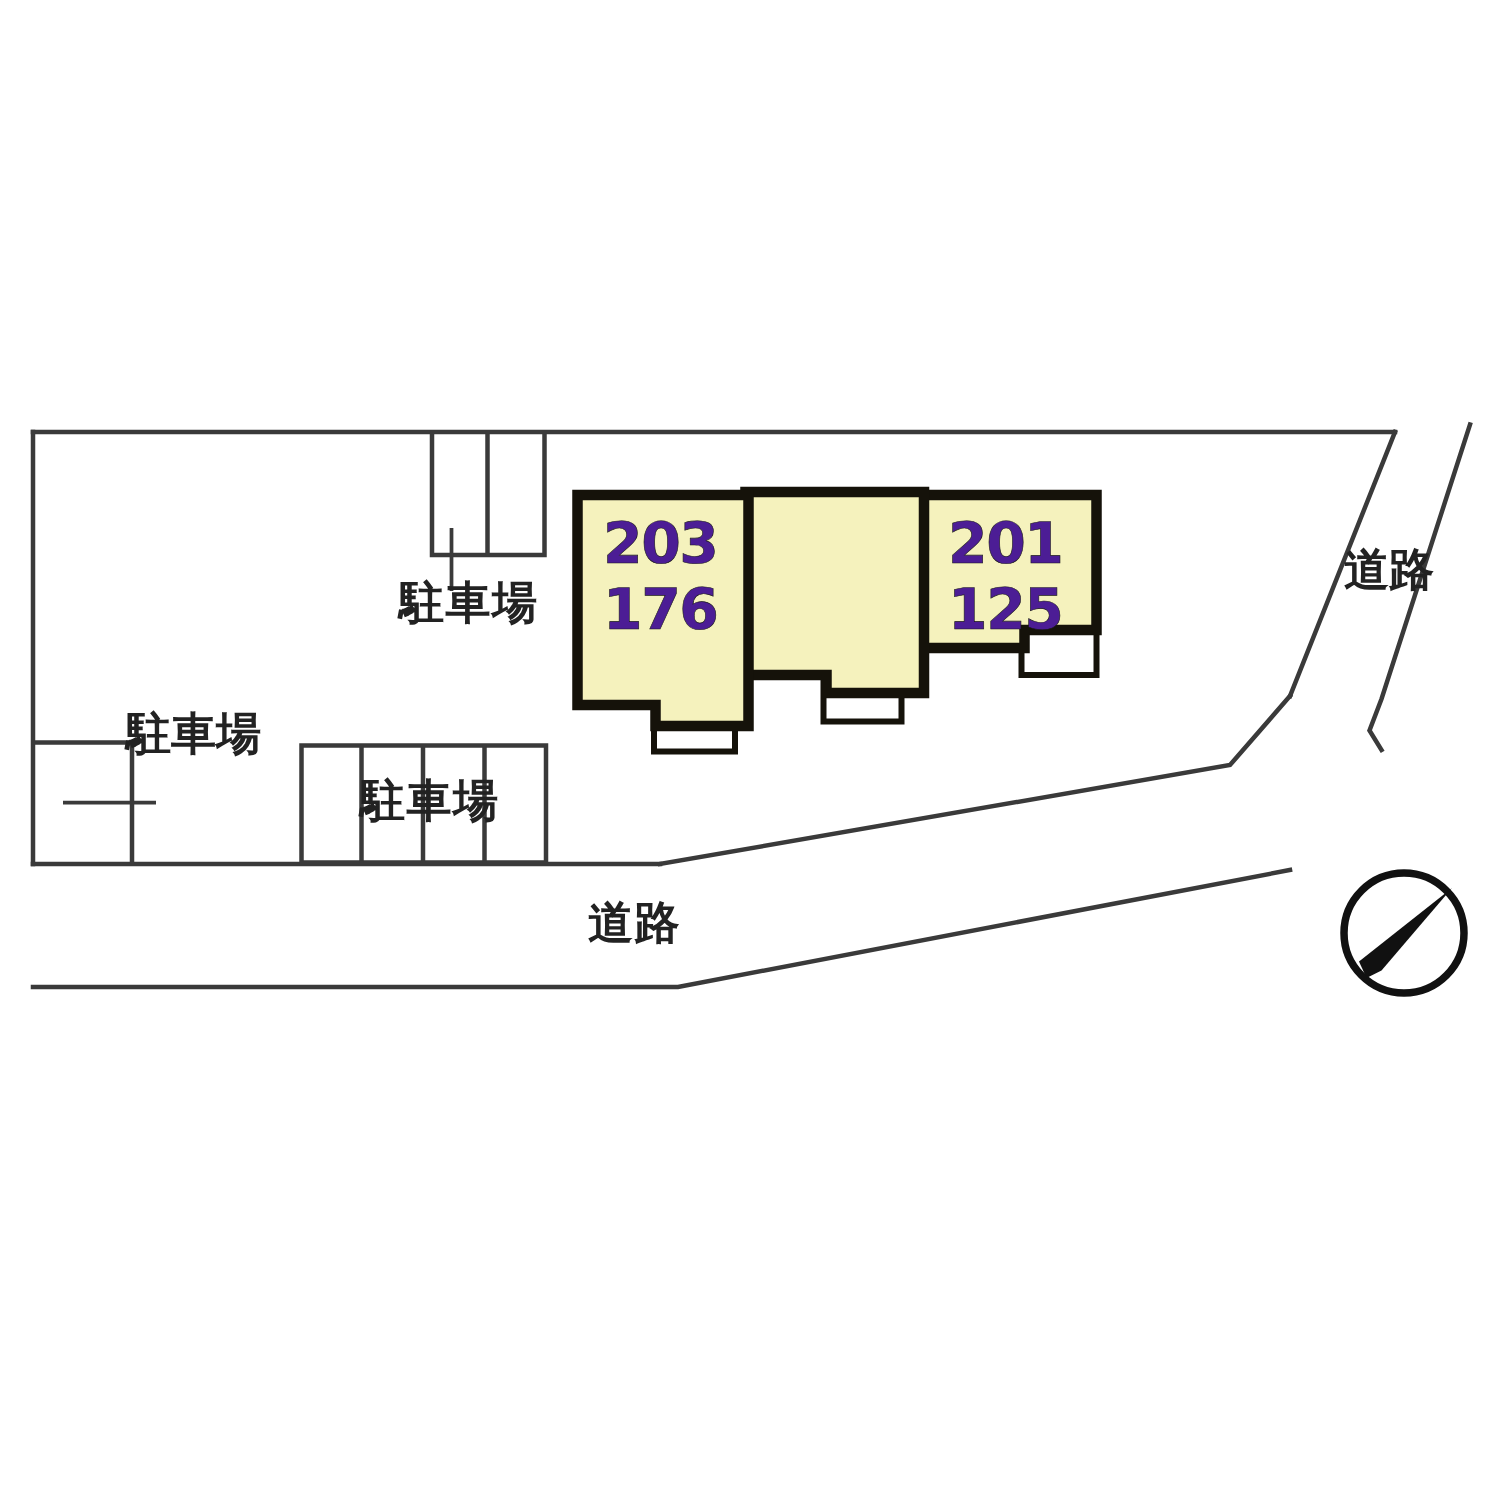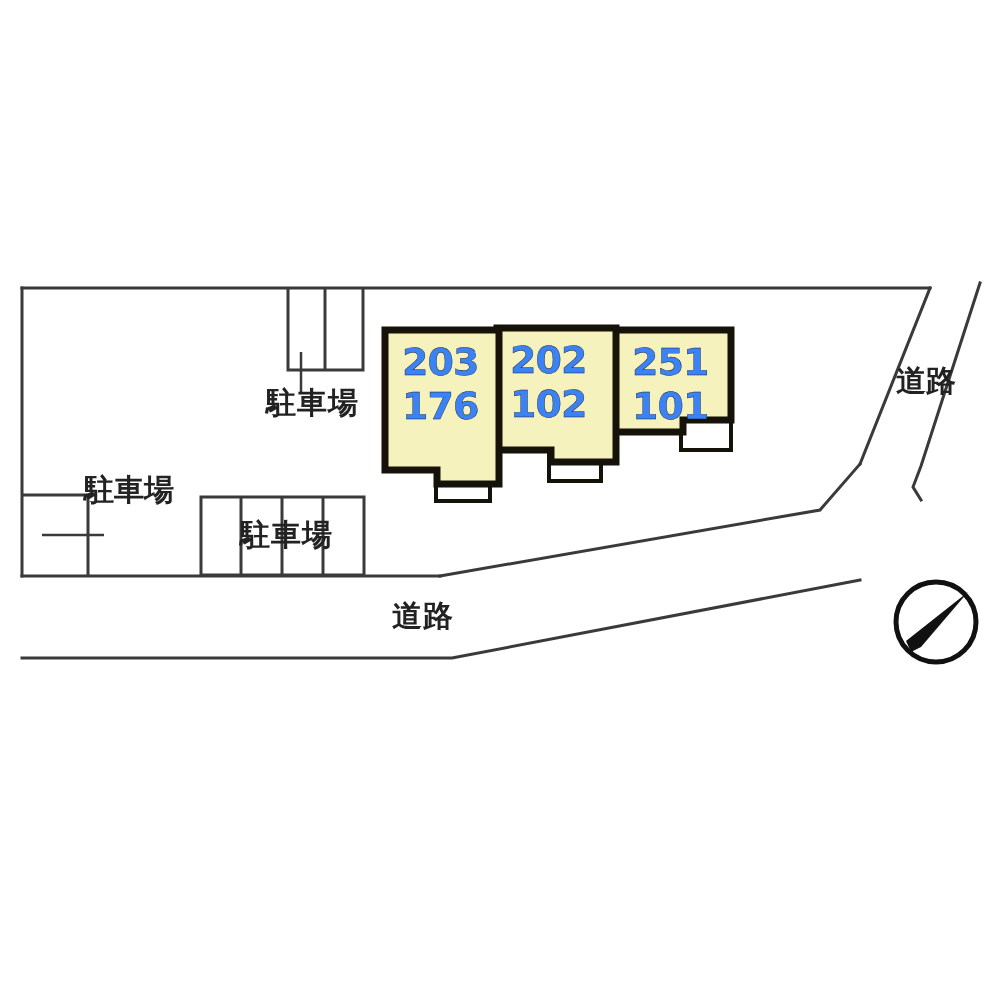--- a/index.html
+++ b/index.html
@@ -67,21 +67,21 @@
   .compass-needle {
     fill: #111111;
     stroke: none;
   }
   .unit-text {
     position: absolute;
     font-family: "DejaVu Sans", "Liberation Sans", sans-serif;
     font-weight: bold;
     font-size: 38px;
     line-height: 44px;
-    color: #3b82f6;
+    color: #4c1d95;
     letter-spacing: -1px;
     white-space: nowrap;
     -webkit-text-stroke: 0.4px #1a1a1a;
   }
   .cjk-label {
     position: absolute;
     font-family: "DejaVu Sans", "Liberation Sans", sans-serif;
     font-weight: bold;
     color: #222222;
     white-space: nowrap;
@@ -165,28 +165,24 @@
       <path class="compass-needle" d="M 968 592 L 906 641 L 911 652 L 921 647 Z"></path>
     </g>
 
   </svg>
 
   <div class="unit-text" style="left:402px; top:340px;">
     <div>203</div>
     <div>176</div>
   </div>
 
-  <div class="unit-text" style="left:510px; top:338px;">
-    <div>202</div>
-    <div>102</div>
-  </div>
 
   <div class="unit-text" style="left:632px; top:340px;">
-    <div>251</div>
-    <div>101</div>
+    <div>201</div>
+    <div>125</div>
   </div>
 
   <div class="cjk-label cjk-h" style="left:266px; top:386px;">駐車場</div>
 
   <div class="cjk-label cjk-v" style="left:84px; top:472px;">駐車場</div>
 
   <div class="cjk-label cjk-h" style="left:240px; top:518px;">駐車場</div>
 
   <div class="cjk-label cjk-v" style="left:896px; top:363px;">道路</div>
 

